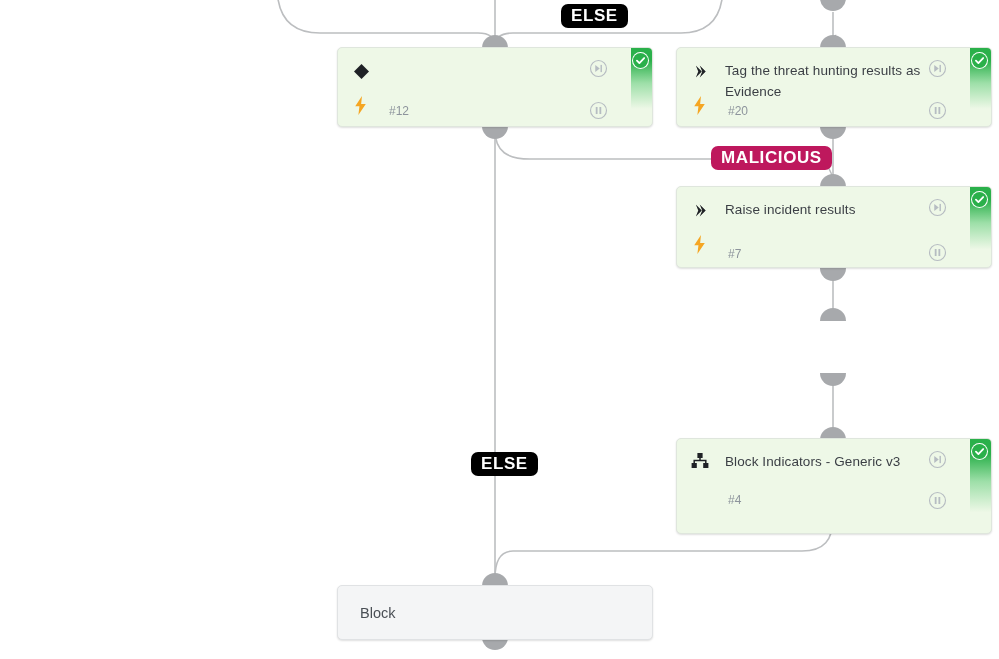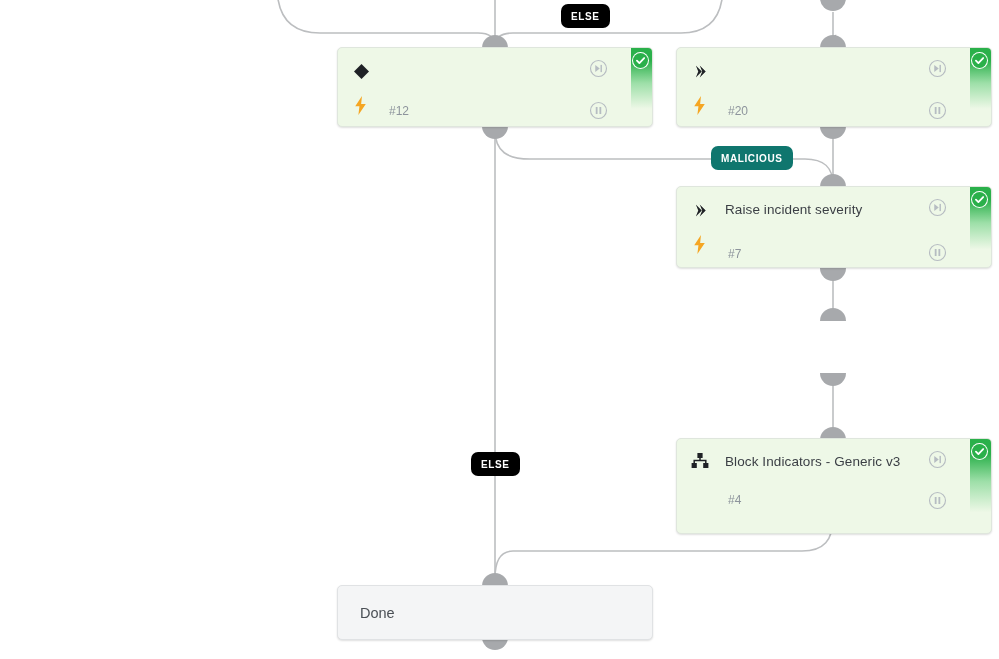--- a/index.html
+++ b/index.html
@@ -59,26 +59,26 @@
   
   .handle{position:absolute;width:26px;height:13px;background:#a7a9ac;}
   .handle.top{border-radius:13px 13px 0 0;}
   .handle.bottom{border-radius:0 0 13px 13px;}
 
   
   .elabel{
     position:absolute;
     display:flex;align-items:center;justify-content:center;
     height:24px;padding:0 10px;border-radius:7px;
-    font-size:10px;font-weight:bold;letter-spacing:.6px;
+    font-size:17px;font-weight:bold;letter-spacing:.6px;
     color:#ffffff;
     box-sizing:border-box;
   }
   .elabel.dark{background:#000000;}
-  .elabel.gray{background:#0f766e;}
+  .elabel.gray{background:#be185d;}
 </style>
 </head>
 <body>
 
 <div id="canvas">
 
   <svg class="edges" viewBox="0 0 999 659">
     <defs>
       <marker id="arrow" markerWidth="9" markerHeight="9" refX="4.5" refY="4.2" orient="auto" markerUnits="userSpaceOnUse">
         <path d="M1,1 L8,1 L4.5,8 Z" fill="#a7a9ac"></path>
@@ -172,20 +172,21 @@
         <svg width="15" height="15" viewBox="0 0 16 16">
           <path d="M3,1.6 L9.4,8 L3,14.4 L5.6,8 Z" fill="#1f2226"></path>
           <path d="M7.2,1.6 L13.6,8 L7.2,14.4 L9.8,8 Z" fill="#1f2226"></path>
         </svg>
       </div>
       <div class="bolt">
         <svg width="13" height="19" viewBox="0 0 12 18">
           <path d="M7.4,0 L1,9.6 L5,9.6 L4,18 L11,7.6 L6.6,7.6 Z" fill="#f5a623"></path>
         </svg>
       </div>
+      <div class="title">Tag the threat hunting results as Evidence</div>
       <div class="idtag" style="top:56px;">#20</div>
       <div class="skipbtn" style="left:251px;top:11px;">
         <svg width="19" height="19" viewBox="0 0 20 20">
           <circle cx="10" cy="10" r="8.4" fill="none" stroke="#b6bcc2" stroke-width="1.2"></circle>
           <path d="M6.6,6.2 L11.3,10 L6.6,13.8 Z" fill="#b6bcc2"></path>
           <rect x="12.1" y="6.2" width="1.5" height="7.6" fill="#b6bcc2"></rect>
         </svg>
       </div>
       <div class="pausebtn" style="left:251px;top:53px;">
         <svg width="19" height="19" viewBox="0 0 20 20">
@@ -210,21 +211,21 @@
         <svg width="15" height="15" viewBox="0 0 16 16">
           <path d="M3,1.6 L9.4,8 L3,14.4 L5.6,8 Z" fill="#1f2226"></path>
           <path d="M7.2,1.6 L13.6,8 L7.2,14.4 L9.8,8 Z" fill="#1f2226"></path>
         </svg>
       </div>
       <div class="bolt">
         <svg width="13" height="19" viewBox="0 0 12 18">
           <path d="M7.4,0 L1,9.6 L5,9.6 L4,18 L11,7.6 L6.6,7.6 Z" fill="#f5a623"></path>
         </svg>
       </div>
-      <div class="title">Raise incident severity</div>
+      <div class="title">Raise incident results</div>
       <div class="idtag" style="top:60px;">#7</div>
       <div class="skipbtn" style="left:251px;top:11px;">
         <svg width="19" height="19" viewBox="0 0 20 20">
           <circle cx="10" cy="10" r="8.4" fill="none" stroke="#b6bcc2" stroke-width="1.2"></circle>
           <path d="M6.6,6.2 L11.3,10 L6.6,13.8 Z" fill="#b6bcc2"></path>
           <rect x="12.1" y="6.2" width="1.5" height="7.6" fill="#b6bcc2"></rect>
         </svg>
       </div>
       <div class="pausebtn" style="left:251px;top:56px;">
         <svg width="19" height="19" viewBox="0 0 20 20">
@@ -268,21 +269,21 @@
           <circle cx="10" cy="10" r="8.4" fill="none" stroke="#b6bcc2" stroke-width="1.2"></circle>
           <rect x="7.1" y="6.3" width="1.9" height="7.4" fill="#b6bcc2"></rect>
           <rect x="11" y="6.3" width="1.9" height="7.4" fill="#b6bcc2"></rect>
         </svg>
       </div>
     </div>
   </div>
 
   <div class="node section" style="left:337px;top:585px;width:316px;height:55px;">
     <div class="node-inner">
-      <div class="label">Done</div>
+      <div class="label">Block</div>
     </div>
   </div>
 
   <div class="elabel dark" style="left:561px;top:4px;">ELSE</div>
   <div class="elabel gray" style="left:711px;top:146px;">MALICIOUS</div>
   <div class="elabel dark" style="left:471px;top:452px;">ELSE</div>
 
 </div>
 
 </body></html>

